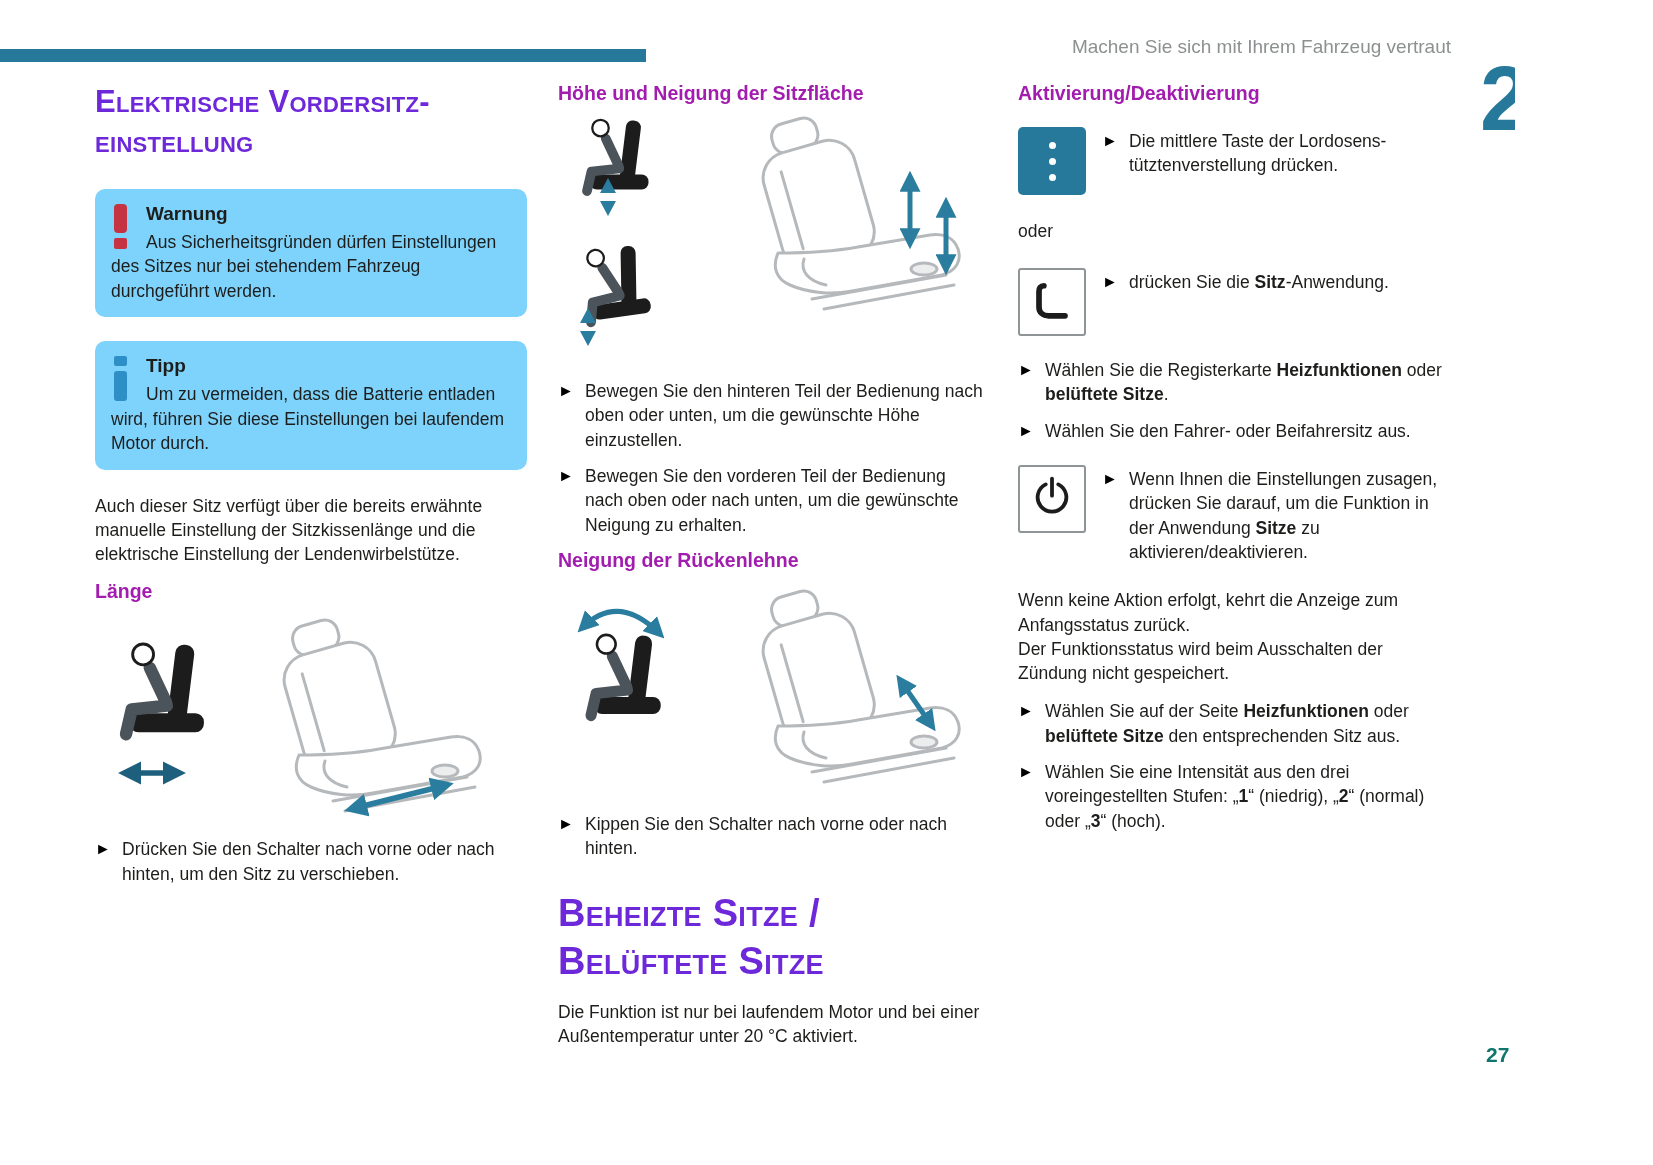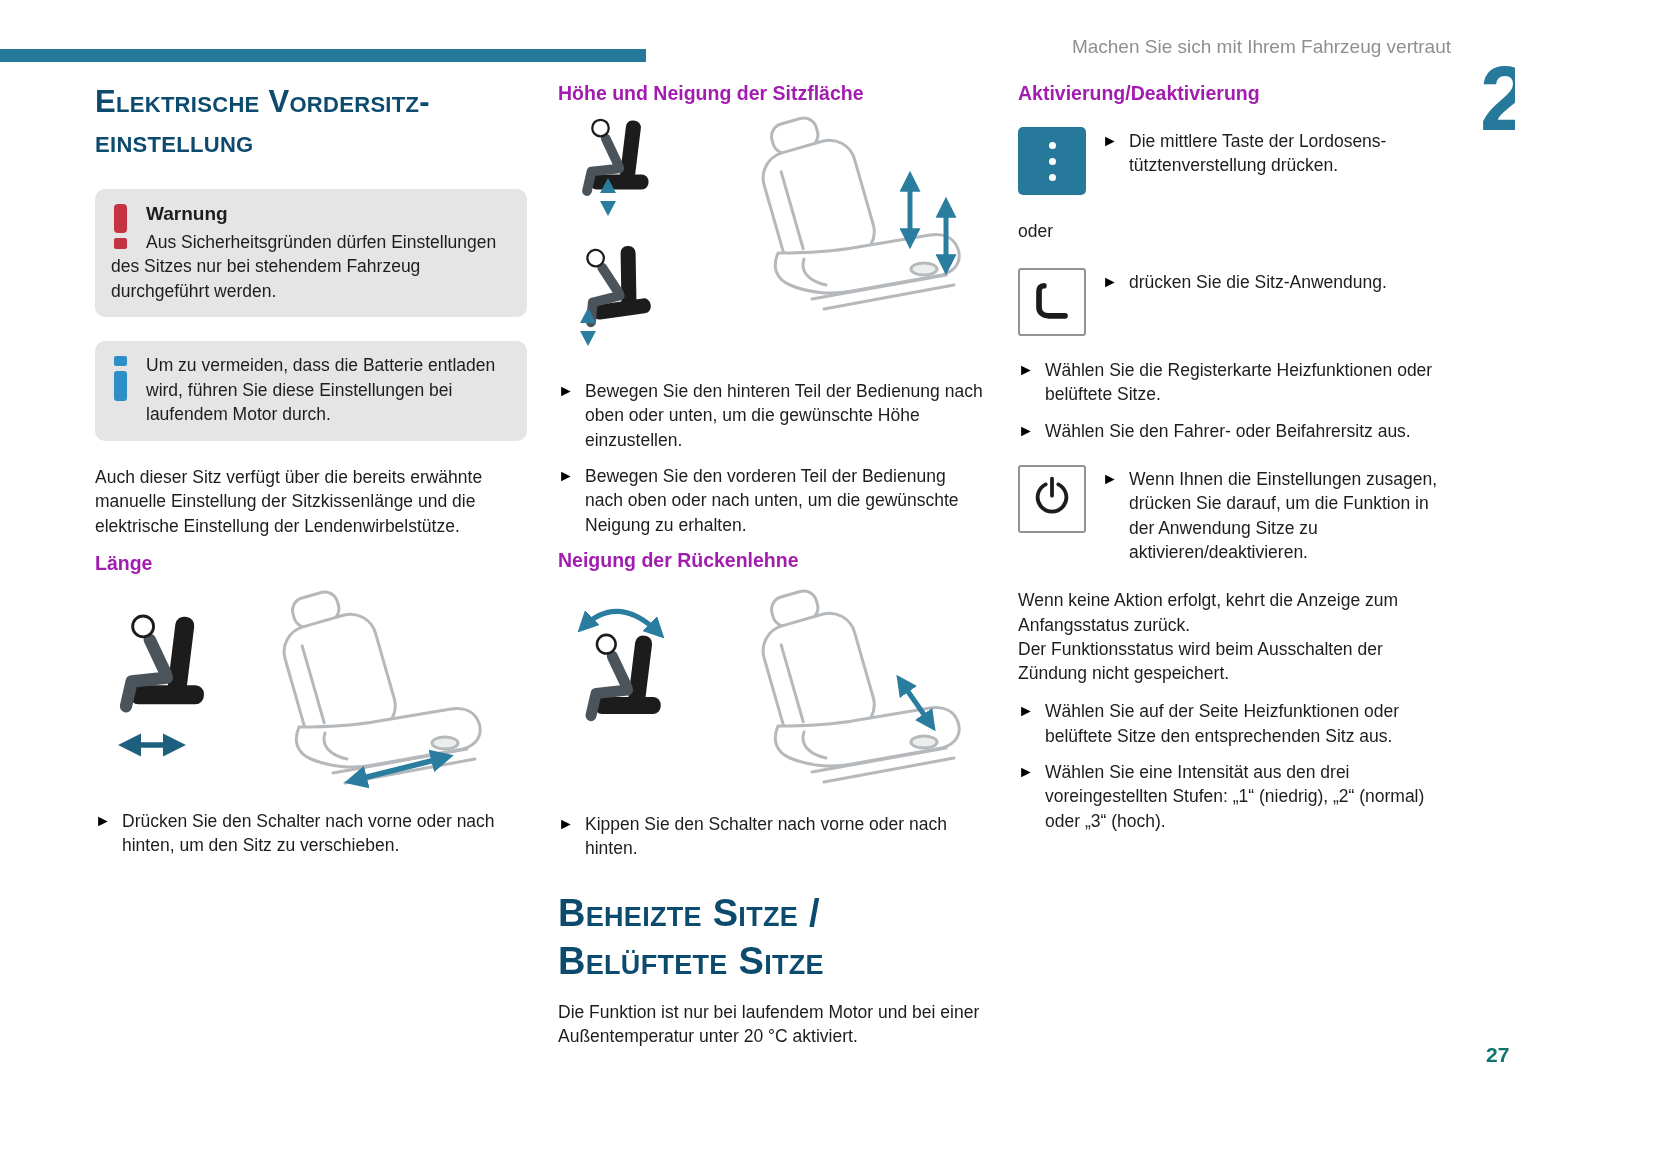--- a/index.html
+++ b/index.html
@@ -7,47 +7,47 @@
 .page{position:relative;width:1515px;height:1165px;background:#fff;overflow:hidden;
   font-family:"Liberation Sans","DejaVu Sans",sans-serif;color:#1d1d1b}
 .accent-bar{position:absolute;left:0;top:49px;width:646px;height:13px;background:#27799c}
 .tagline{position:absolute;top:36px;left:900px;width:551px;text-align:right;font-size:19px;color:#8d9091}
 .chapter-num{position:absolute;top:54px;left:1480px;font-size:90px;font-weight:bold;color:#27799c;line-height:1}
 .page-num{position:absolute;top:1043px;left:1486px;font-size:21px;font-weight:bold;color:#0f766e}
 .col{position:absolute;top:82px}
 .col-1{left:95px;width:432px}
 .col-2{left:558px;width:430px}
 .col-3{left:1018px;width:436px}
-.sc-title{font-variant:small-caps;font-weight:bold;color:#0c4a6e;font-size:31px;line-height:1.28;letter-spacing:.3px}
+.sc-title{font-variant:small-caps;font-weight:bold;color:#6d28d9;font-size:31px;line-height:1.28;letter-spacing:.3px}
 h1.sc-title{margin-bottom:28px}
 h2.sc-title{font-size:38px;margin:28px 0 14px}
 .subhead{font-size:19.5px;font-weight:bold;margin:0 0 10px;color:#a21caf}
 .mt{}
 p.body{font-size:17.5px;line-height:1.39;margin:14px 0}
 .bullet{display:flex;margin:12px 0;font-size:17.5px;line-height:1.39}
 .bullet .tri{flex:0 0 27px;font-size:16px;line-height:1.45;color:#000}
 .bullet .bt{flex:1}
-.graybox{background:#e5e5e5;border-radius:10px;padding:12px 16px 14px;margin:0 0 24px;font-size:17.5px;line-height:1.4}
+.graybox{background:#7dd3fc;border-radius:10px;padding:12px 16px 14px;margin:0 0 24px;font-size:17.5px;line-height:1.4}
 .box-title{font-weight:bold;font-size:19px;margin-bottom:2px}
 .box-icon{float:left;width:16px;height:48px;margin:3px 17px 2px 2px;position:relative}
 .box-icon::before,.box-icon::after{content:"";position:absolute;left:1px;width:13px}
 .excl-icon::before{top:0;height:29px;background:#c53342;border-radius:4px}
 .excl-icon::after{bottom:3px;height:11px;background:#c53342;border-radius:2px}
 .info-icon::before{top:0;height:10px;background:#2d8fc6;border-radius:2px}
 .info-icon::after{top:15px;height:30px;background:#2d8fc6;border-radius:3px}
 .figure{margin:6px 0 8px}
 .figure svg{display:block}
 .icon-row{display:flex;gap:16px;margin:22px 0;align-items:flex-start}
 .icon-row .bullet{margin:2px 0;flex:1}
 .sq-icon{flex:0 0 68px;width:68px;height:68px}
 .lumbar-icon{background:#27799c;border-radius:5px;display:flex;flex-direction:column;align-items:center;justify-content:center;gap:9px}
 .lumbar-icon i{width:7px;height:7px;border-radius:50%;background:#fff;display:block}
 .white-icon{background:#fff;border:2px solid #8f9496;border-radius:3px;display:flex;align-items:center;justify-content:center}
 .or-label{font-size:17.5px;margin:26px 0}
-b{font-weight:normal}
+b{font-weight:bold}
 </style>
 </head>
 <body>
 
 <svg width="0" height="0" style="position:absolute" aria-hidden="true">
   <defs>
     <marker id="mTeal" viewBox="0 0 10 10" refX="7" refY="5" markerWidth="4.2" markerHeight="4.2" orient="auto-start-reverse">
       <path d="M0,0 L10,5 L0,10 Z" fill="#2a7d9e"></path>
     </marker>
     <marker id="mDark" viewBox="0 0 10 10" refX="7" refY="5" markerWidth="4.2" markerHeight="4.2" orient="auto-start-reverse">
@@ -85,20 +85,21 @@
     <h1 class="sc-title">Elektrische Vordersitz-einstellung</h1>
 
     <div class="graybox">
       <span class="box-icon excl-icon"></span>
       <div class="box-title">Warnung</div>
       <div class="box-text">Aus Sicherheitsgründen dürfen Einstellungen des Sitzes nur bei stehendem Fahrzeug durchgeführt werden.</div>
     </div>
 
     <div class="graybox">
       <span class="box-icon info-icon"></span>
+      <div class="box-title">Tipp</div>
       <div class="box-text">Um zu vermeiden, dass die Batterie entladen wird, führen Sie diese Einstellungen bei laufendem Motor durch.</div>
     </div>
 
     <p class="body">Auch dieser Sitz verfügt über die bereits erwähnte manuelle Einstellung der Sitzkissenlänge und die elektrische Einstellung der Lendenwirbelstütze.</p>
 
     <h3 class="subhead mt">Länge</h3>
 
     <div class="figure">
       <svg width="432" height="212" viewBox="0 0 432 212">
         <use href="#graySeat" transform="translate(134,10)"></use>

